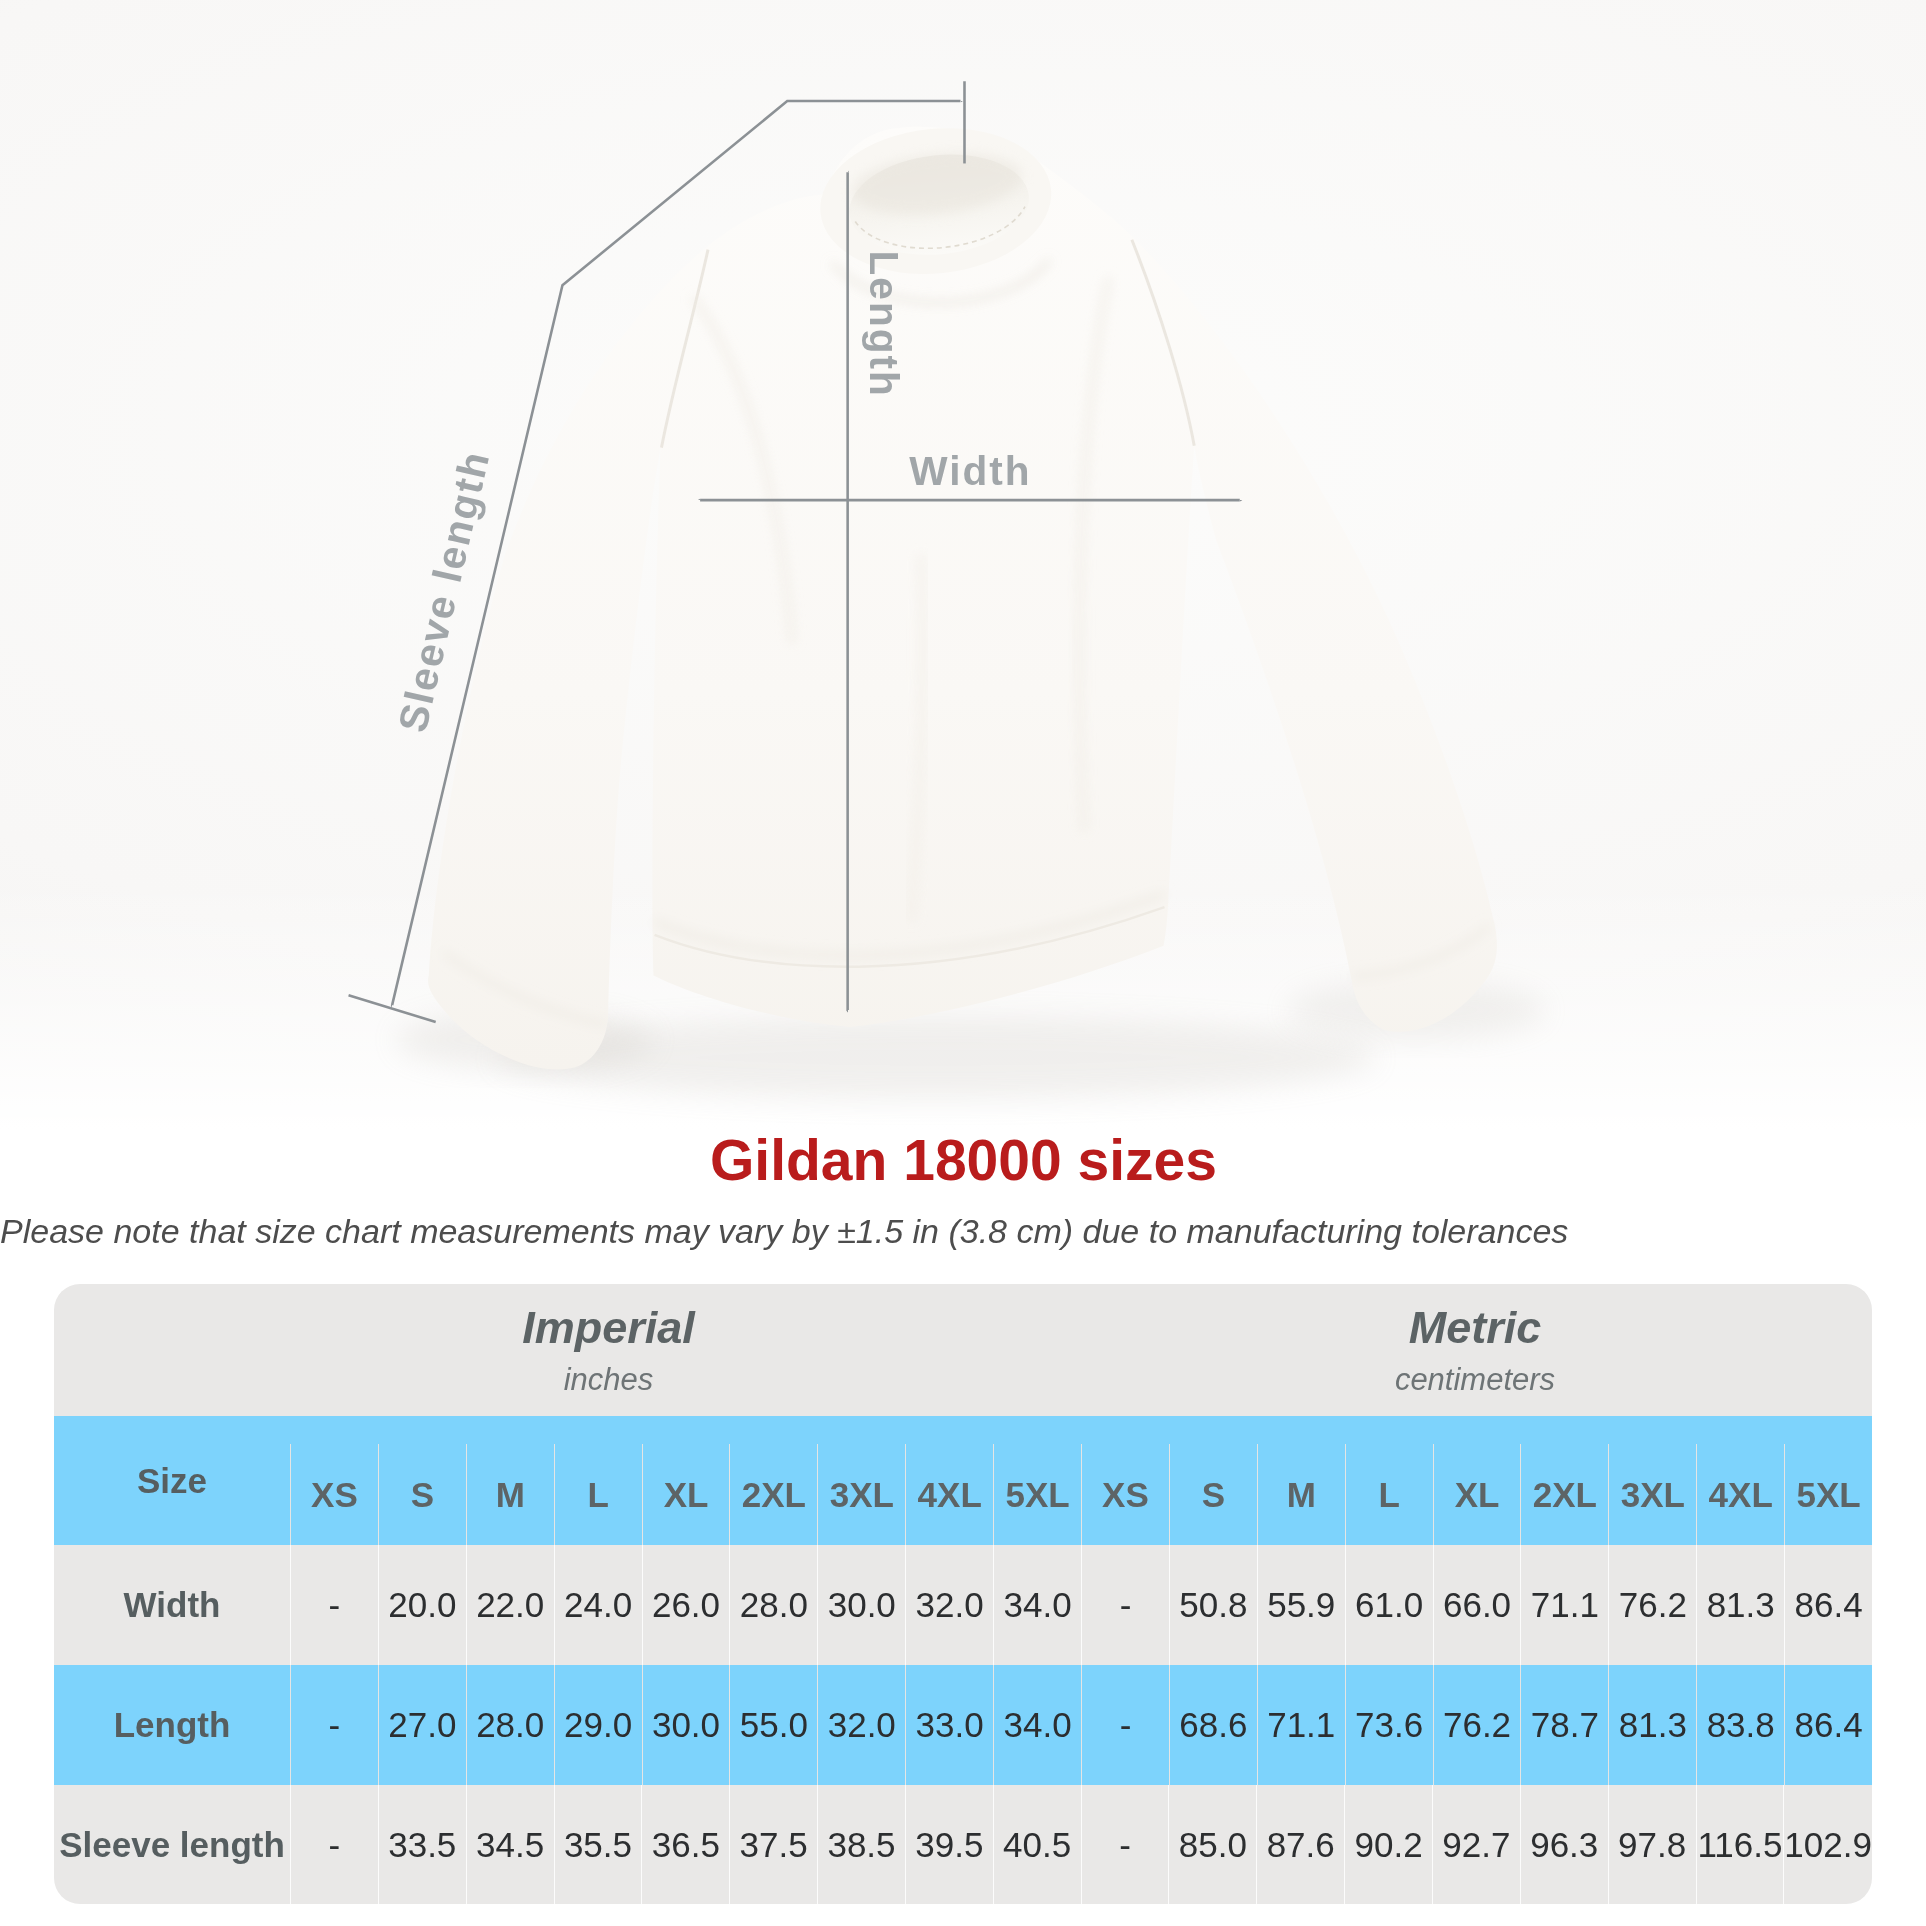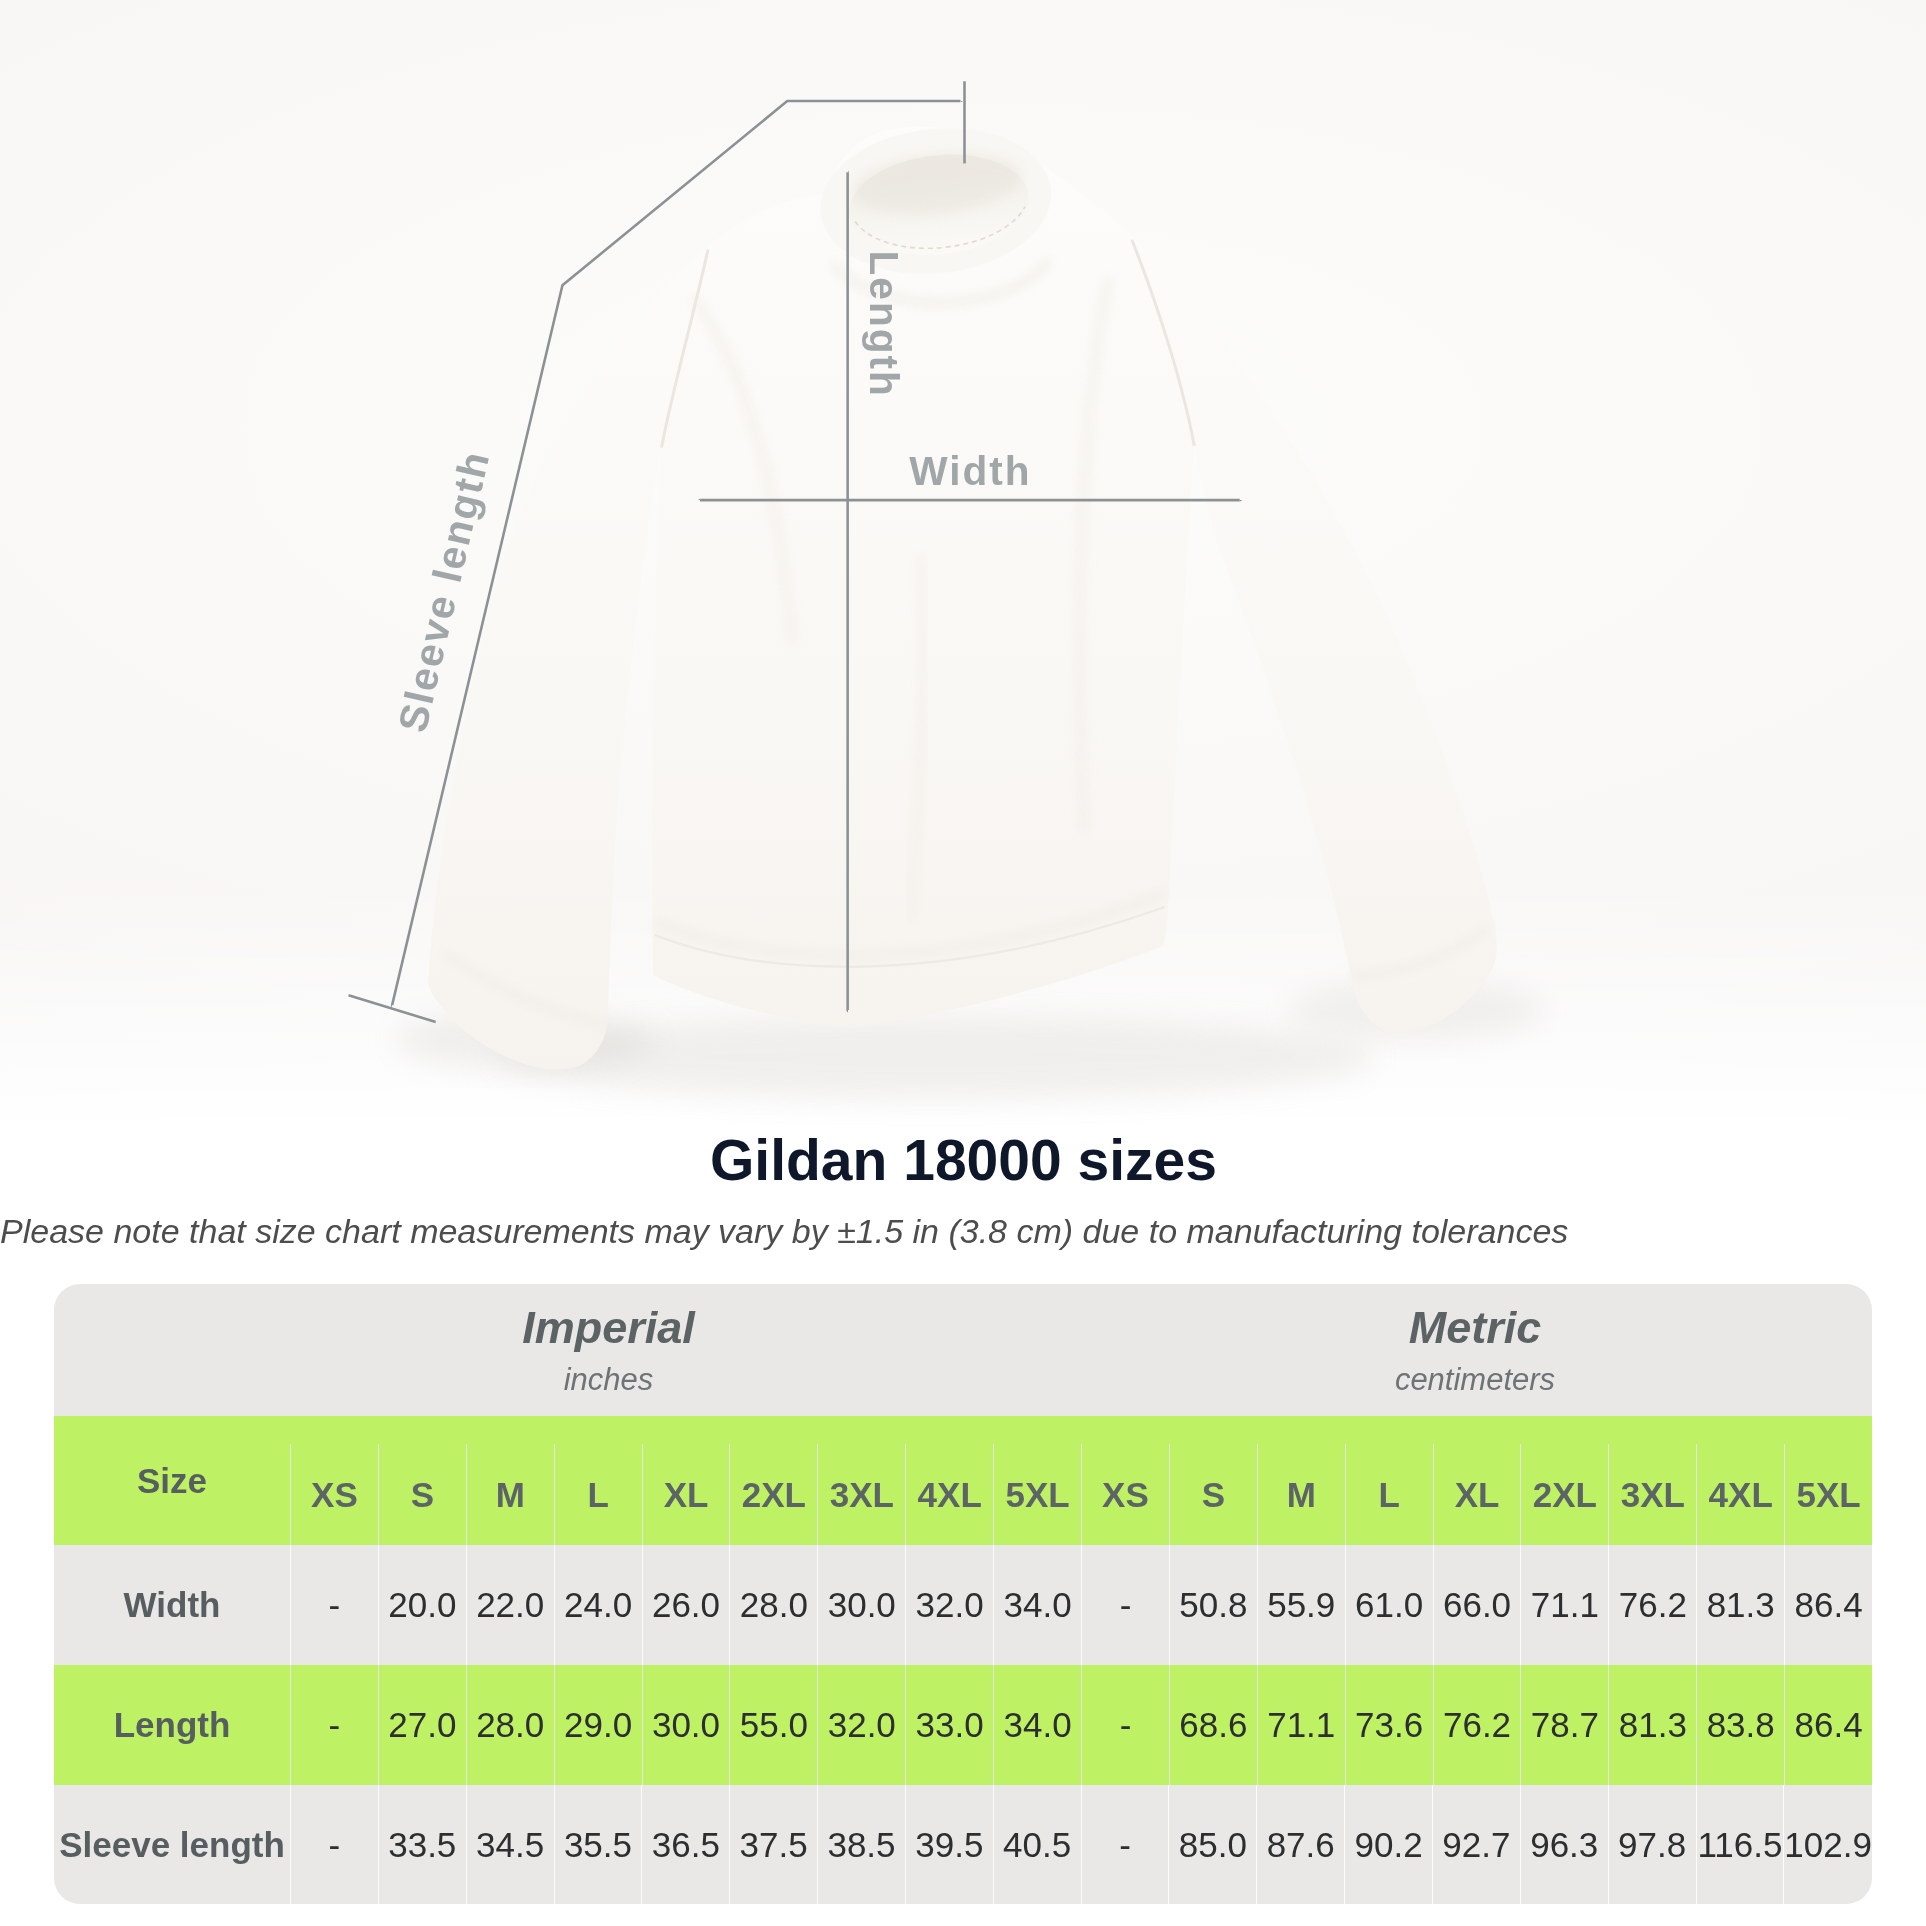--- a/index.html
+++ b/index.html
@@ -16,21 +16,21 @@
       linear-gradient(180deg, rgba(255,255,255,0) 78%, #ffffff 100%),
       radial-gradient(130% 95% at 52% 38%, #fcfcfb 0%, #f8f7f6 55%, #f1f0ee 100%);
   }
   .photo-area svg { position:absolute; left:0; top:0; }
 
   .dim-label { font-weight:bold; font-size:41px; fill:#a1a6a9; letter-spacing:2px; }
 
   
   .chart-title {
     position:absolute; top:1127px; left:0; width:100%;
-    text-align:center; font-size:57px; font-weight:bold; color:#0f172a;
+    text-align:center; font-size:57px; font-weight:bold; color:#b91c1c;
   }
   .chart-subtitle {
     position:absolute; top:1212px; left:0; width:100%;
     font-size:34px; font-style:italic; color:#4d4d4d;
   }
 
   
   .size-table {
     position:absolute; left:54px; top:1284px; width:1818px; height:620px;
     border-radius:26px; overflow:hidden; background:#ffffff;
@@ -49,21 +49,21 @@
   .trow.header-row { height:129px; }
   .trow .rowlabel {
     flex:0 0 236px; text-align:center;
     font-weight:bold; font-size:35px; color:#565e60;
   }
   .trow .cell {
     flex:1 1 0; align-self:stretch;
     display:flex; align-items:center; justify-content:center;
     font-size:35px; color:#2c2e30; border-left:1px solid transparent;
   }
-  .trow.white-row { background:#bef264; }
+  .trow.white-row { background:#7dd3fc; }
   .trow.white-row .cell { border-left-color:#e5e5e4; }
   .trow.gray-row  { background:#e9e8e7; }
   .trow.gray-row  .cell { border-left-color:#fcfcfc; }
   .trow.header-row .cell { font-weight:bold; color:#5d6466;margin-top:28px; }
 </style>
 </head>
 <body>
 
 <div class="photo-area">
   <svg width="1927" height="1129" viewBox="0 0 1946 1140">

